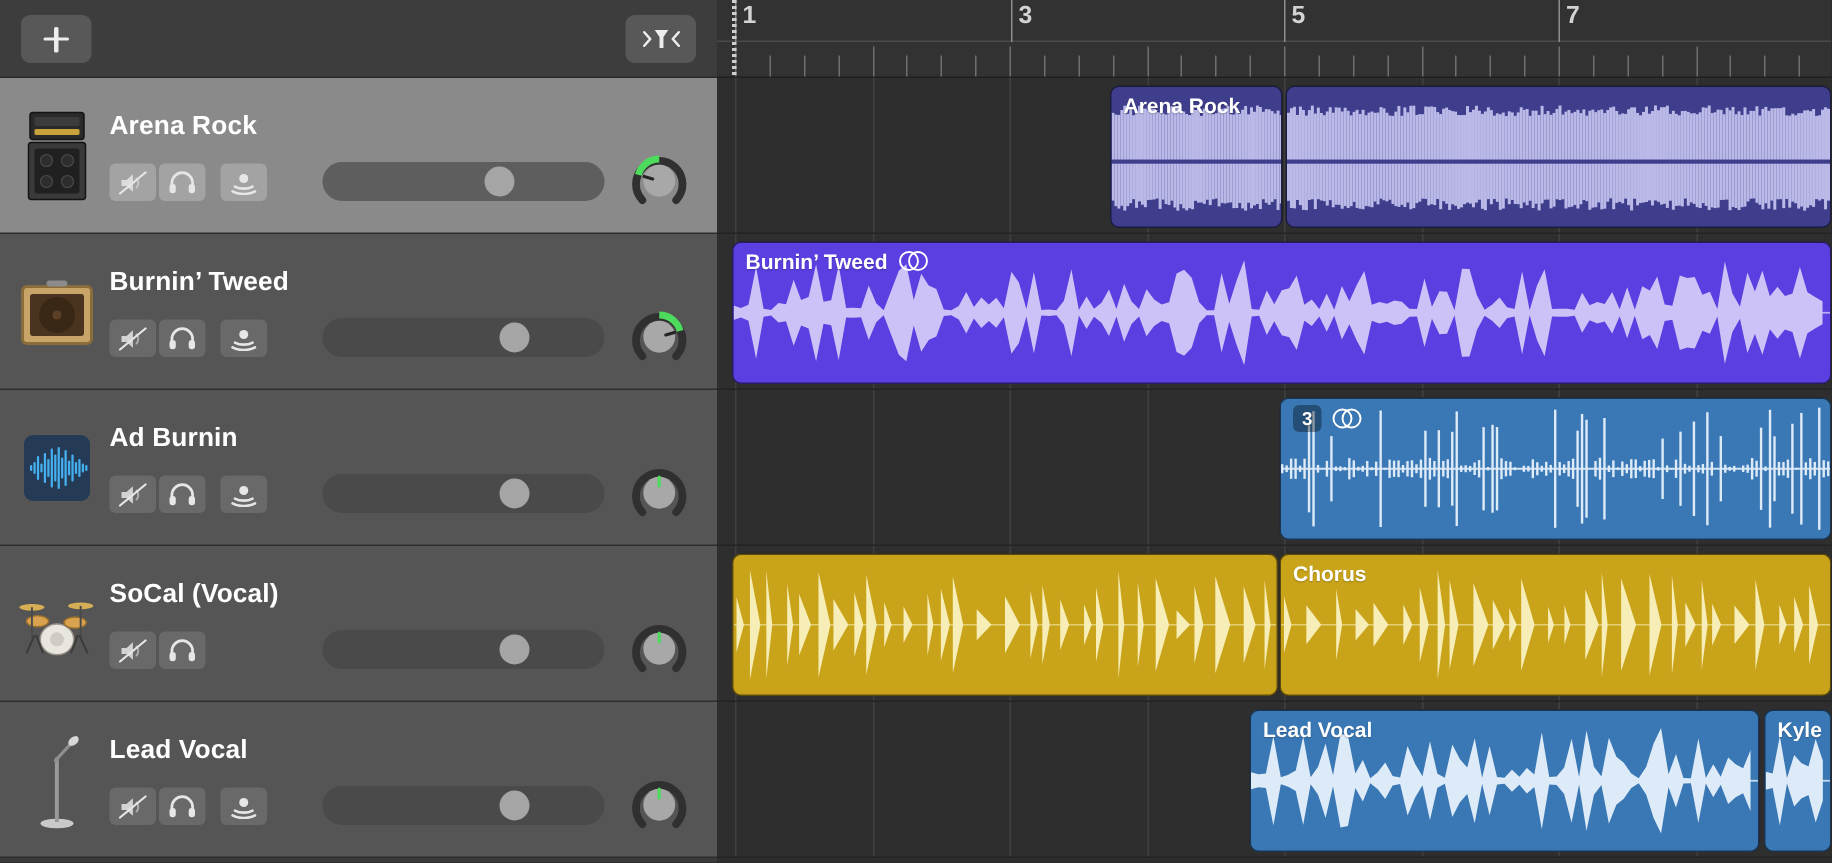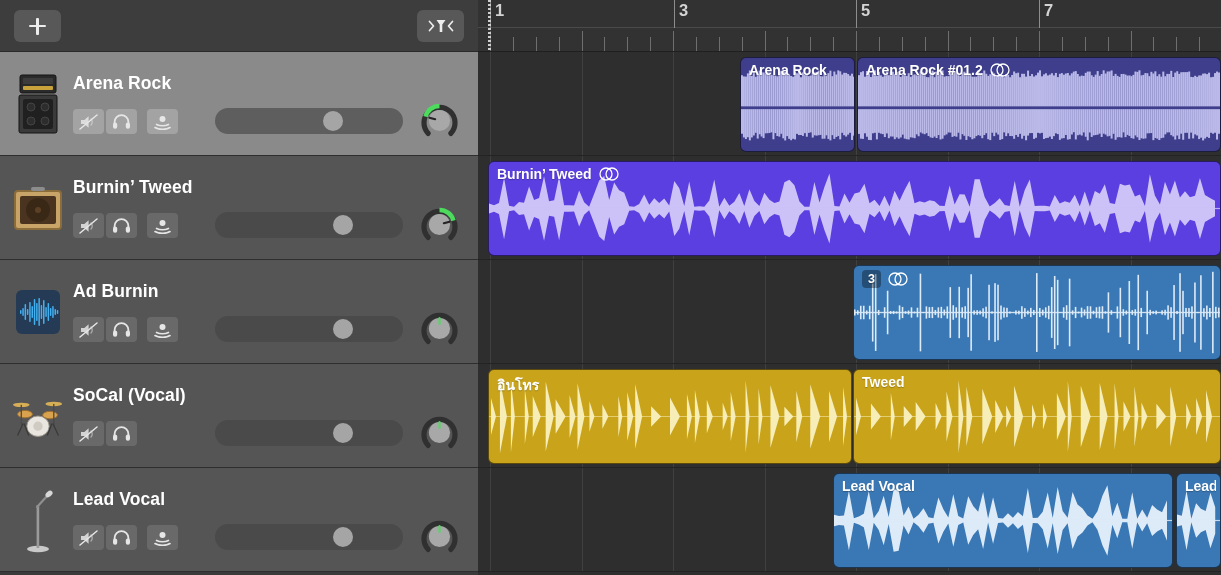--- a/index.html
+++ b/index.html
@@ -969,30 +969,20 @@
               <rect x="346" y="52.25" width="2" height="31.943356470201795" fill="#bab9e8"></rect>
               <rect x="348" y="52.25" width="2" height="29.989803269524035" fill="#bab9e8"></rect>
               <rect x="350" y="52.25" width="2" height="28.310369636845017" fill="#bab9e8"></rect>
               <rect x="352" y="52.25" width="2" height="29.403334381921837" fill="#bab9e8"></rect>
               <rect x="354" y="52.25" width="2" height="24.131722623194438" fill="#bab9e8"></rect>
               <rect x="356" y="52.25" width="2" height="25.08384576436777" fill="#bab9e8"></rect>
               <rect x="358" y="52.25" width="2" height="24.130854094298954" fill="#bab9e8"></rect>
               <rect x="360" y="52.25" width="2" height="31.045421681318164" fill="#bab9e8"></rect>
               <rect x="362" y="52.25" width="2" height="25.129456264516087" fill="#bab9e8"></rect>
             </svg>
-            <div class="region-title">
-
-        <span>Arena Rock #01.2</span>
-        <span class="stereo-icon">
-                <svg width="22" height="14" viewBox="0 0 22 14">
-    <ellipse cx="8" cy="7" rx="6" ry="6" fill="none" stroke="#ffffff" stroke-width="1.3"></ellipse>
-    <ellipse cx="14" cy="7" rx="6" ry="6" fill="none" stroke="#ffffff" stroke-width="1.3"></ellipse>
-  </svg>
-              </span>
-     </div>
           </div>
         </div>
         <div class="lane">
           <div class="grid-line bar" style="left: 12px;"></div>
           <div class="grid-line bar" style="left: 103.5px;"></div>
           <div class="grid-line bar" style="left: 195px;"></div>
           <div class="grid-line bar" style="left: 286.5px;"></div>
           <div class="grid-line bar" style="left: 378px;"></div>
           <div class="grid-line bar" style="left: 469.5px;"></div>
           <div class="grid-line bar" style="left: 561px;"></div>
@@ -1196,25 +1186,20 @@
               <path d="M 243 22.20724097648973 L 248 47.5 L 243 72.79275902351027 Z" fill="#f7edb6"></path>
               <path d="M 258 10.78634129687508 L 262 47.5 L 258 84.21365870312492 Z" fill="#f7edb6"></path>
               <path d="M 271 18.86099045577505 L 275 47.5 L 271 76.13900954422495 Z" fill="#f7edb6"></path>
               <path d="M 283 15.626998116088565 L 292 47.5 L 283 79.37300188391143 Z" fill="#f7edb6"></path>
               <path d="M 297 37.58422845582675 L 306 47.5 L 297 57.41577154417325 Z" fill="#f7edb6"></path>
               <path d="M 309 21.12099675048189 L 315 47.5 L 309 73.8790032495181 Z" fill="#f7edb6"></path>
               <path d="M 323 14.50727866986174 L 333 47.5 L 323 80.49272133013827 Z" fill="#f7edb6"></path>
               <path d="M 342 21.358307115434815 L 350 47.5 L 342 73.64169288456519 Z" fill="#f7edb6"></path>
               <path d="M 356 17.191330184783478 L 360 47.5 L 356 77.80866981521652 Z" fill="#f7edb6"></path>
             </svg>
-            <div class="region-title">
-
-        <span>อินโทร</span>
-
-     </div>
           </div>
           <div class="region" style="left: 375px; width: 368px; background: rgb(201, 164, 26);">
             <svg class="wave-svg" viewBox="0 0 368 95" preserveAspectRatio="none">
               <rect x="0" y="47" width="368" height="1" fill="#f7edb6" opacity="0.6"></rect>
               <path d="M 2 28.33178593722721 L 7 47.5 L 2 66.66821406277279 Z" fill="#f7edb6"></path>
               <path d="M 17 34.24688184086554 L 27 47.5 L 17 60.75311815913446 Z" fill="#f7edb6"></path>
               <path d="M 37 23.186397962824625 L 41 47.5 L 37 71.81360203717537 Z" fill="#f7edb6"></path>
               <path d="M 50 36.85834312385802 L 59 47.5 L 50 58.14165687614198 Z" fill="#f7edb6"></path>
               <path d="M 62 32.58977095530823 L 72 47.5 L 62 62.41022904469177 Z" fill="#f7edb6"></path>
               <path d="M 82 33.737037895124885 L 88 47.5 L 82 61.262962104875115 Z" fill="#f7edb6"></path>
@@ -1236,21 +1221,21 @@
               <path d="M 282 16.89929770440762 L 286 47.5 L 282 78.10070229559238 Z" fill="#f7edb6"></path>
               <path d="M 289 33.20019769445071 L 295 47.5 L 289 61.79980230554929 Z" fill="#f7edb6"></path>
               <path d="M 304 34.39855485986851 L 314 47.5 L 304 60.60144514013149 Z" fill="#f7edb6"></path>
               <path d="M 318 16.729363312353083 L 324 47.5 L 318 78.27063668764691 Z" fill="#f7edb6"></path>
               <path d="M 334 33.92806374837089 L 339 47.5 L 334 61.07193625162911 Z" fill="#f7edb6"></path>
               <path d="M 344 28.51360061322972 L 350 47.5 L 344 66.48639938677027 Z" fill="#f7edb6"></path>
               <path d="M 354 20.571394822826328 L 360 47.5 L 354 74.42860517717367 Z" fill="#f7edb6"></path>
             </svg>
             <div class="region-title">
 
-        <span>Tweed</span>
+        <span>Chorus</span>
 
      </div>
           </div>
         </div>
         <div class="lane">
           <div class="grid-line bar" style="left: 12px;"></div>
           <div class="grid-line bar" style="left: 103.5px;"></div>
           <div class="grid-line bar" style="left: 195px;"></div>
           <div class="grid-line bar" style="left: 286.5px;"></div>
           <div class="grid-line bar" style="left: 378px;"></div>
@@ -1268,21 +1253,21 @@
 
      </div>
           </div>
           <div class="region" style="left: 698px; width: 45px; background: rgb(58, 120, 181);">
             <svg class="wave-svg" viewBox="0 0 45 95" preserveAspectRatio="none">
               <path d="M 0.0 41.4 L 5.0 42.6 L 10.0 17.0 L 15.0 45.7 L 20.0 30.0 L 25.0 35.4 L 30.0 37.8 L 35.0 19.1 L 40.0 33.9 L 40.0 61.1 L 35.0 75.9 L 30.0 57.2 L 25.0 59.6 L 20.0 65.0 L 15.0 49.3 L 10.0 78.0 L 5.0 52.4 L 0.0 53.6 Z" fill="#ddeaf7"></path>
            <rect x="0" y="46.9" width="45" height="1.2" fill="#ddeaf7" opacity="0.85"></rect>
             </svg>
             <div class="region-title">
 
-        <span>Lead</span>
+        <span>Kyle</span>
 
      </div>
           </div>
         </div>
       </div>
   </div>
 
 </div>
 
 </body></html>

